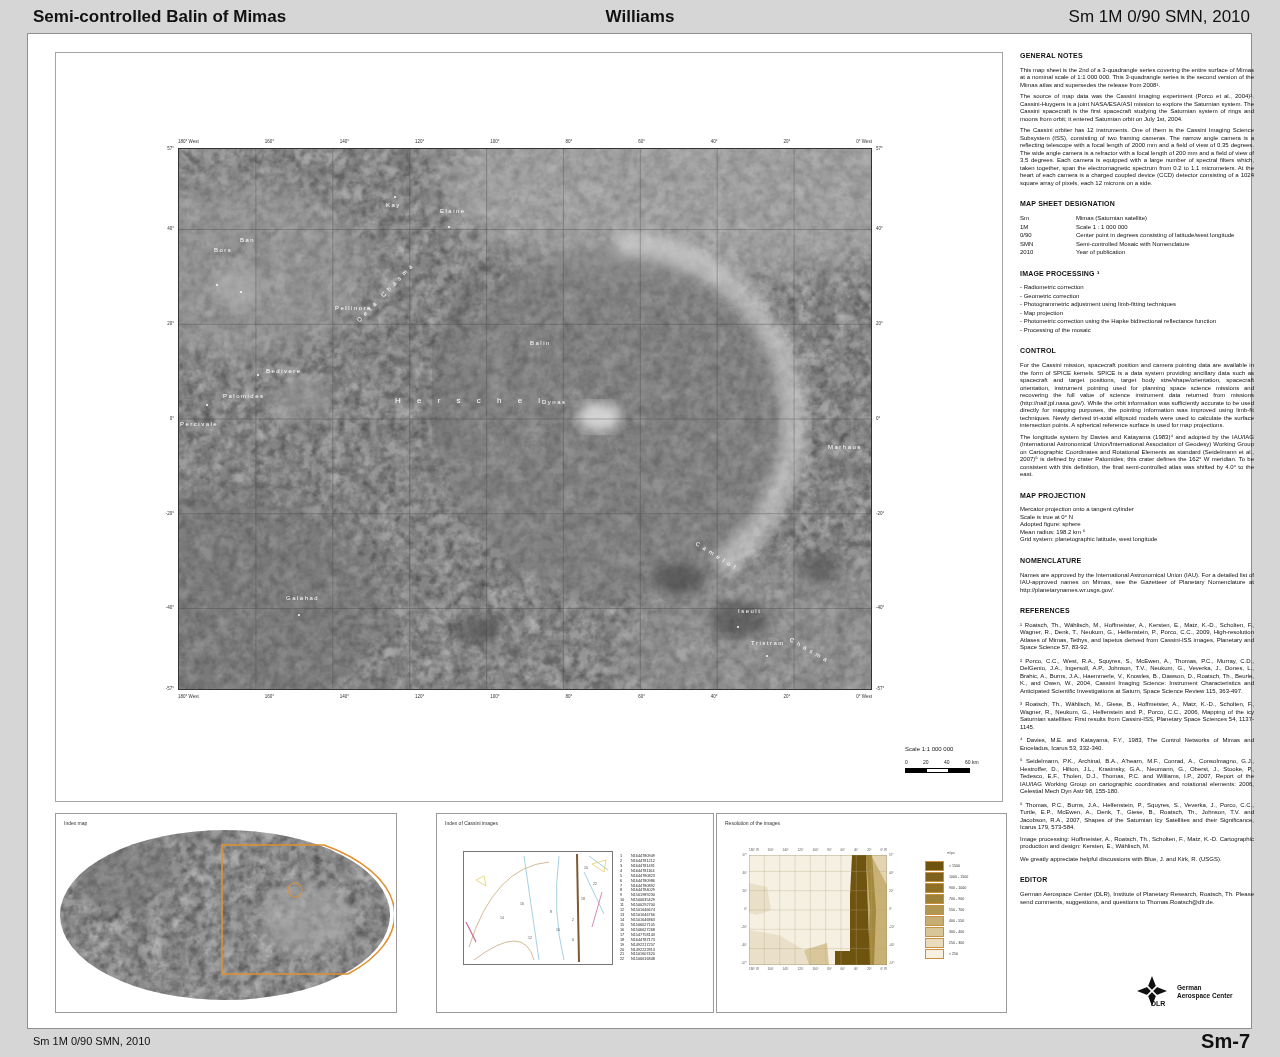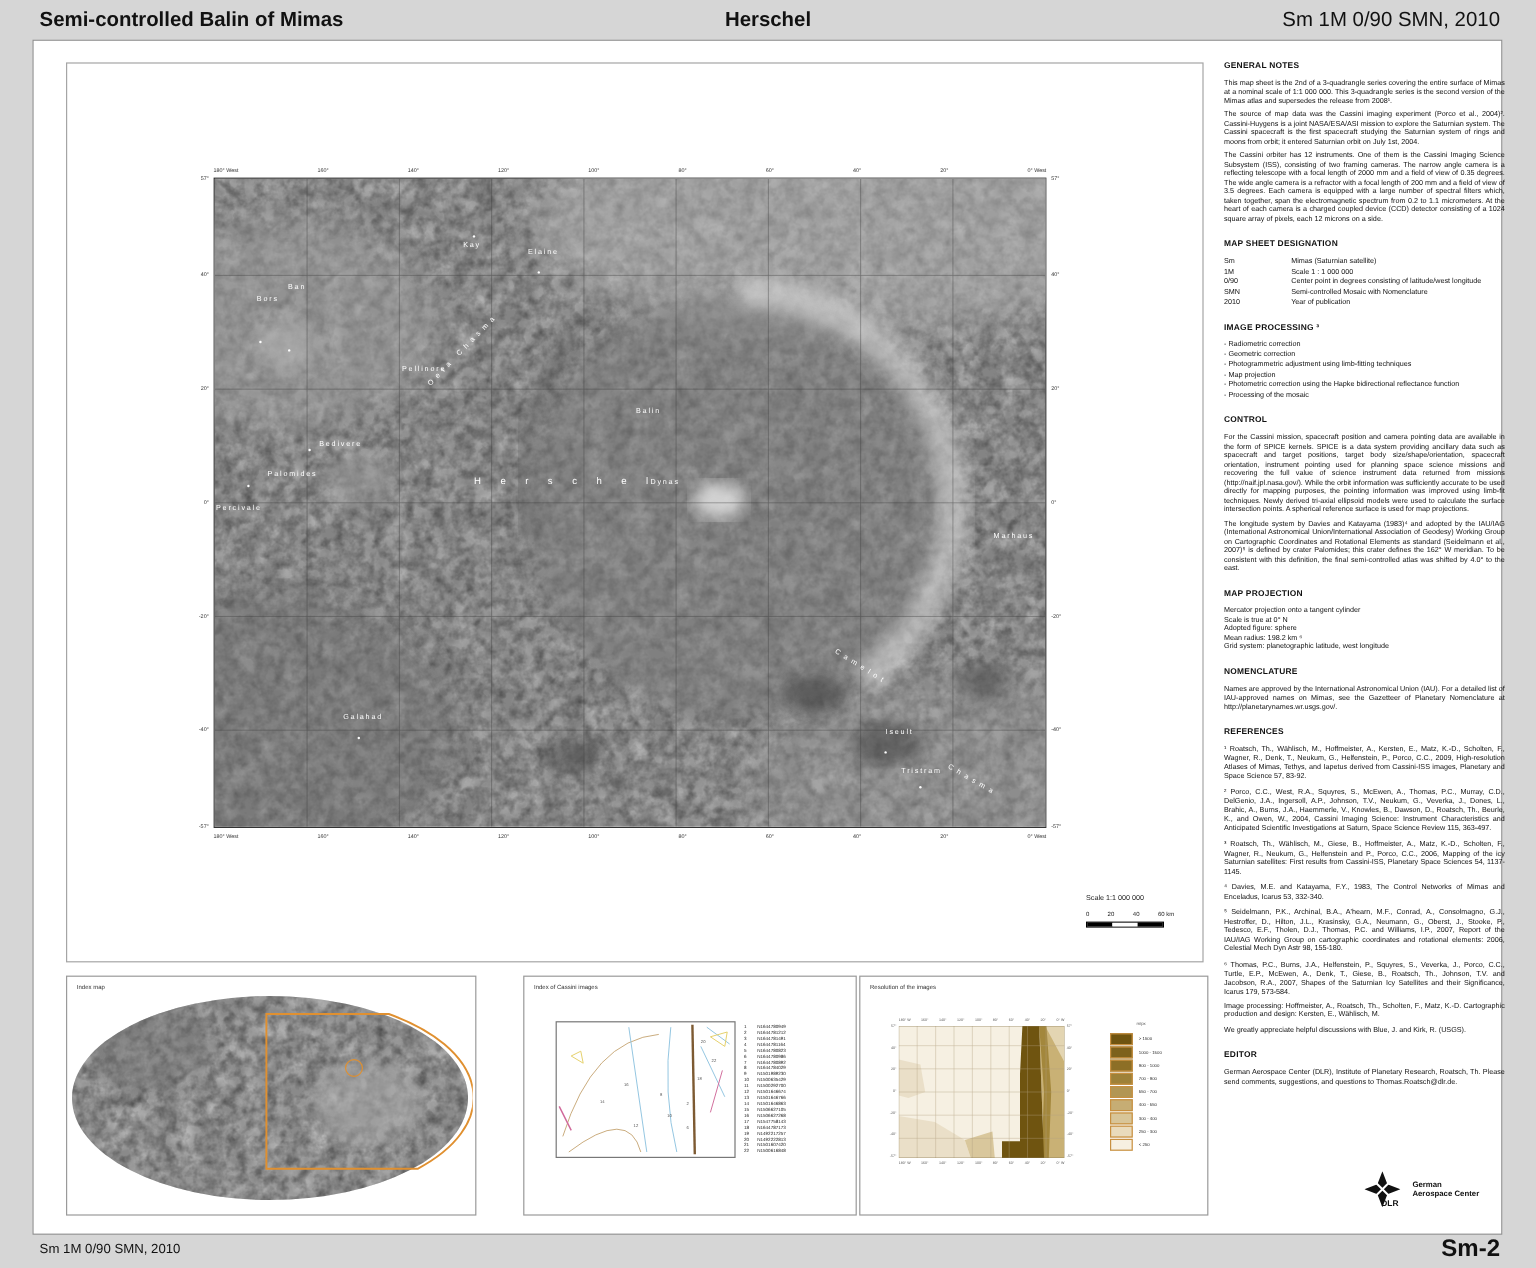--- a/index.html
+++ b/index.html
@@ -71,21 +71,21 @@
   .ftr-desig{position:absolute;left:33px;top:1035px;font-size:11px;color:#111;}
   .ftr-sheet{position:absolute;right:30px;top:1030px;font-size:20px;font-weight:bold;color:#111;}
 </style>
 </head>
 <body>
 
 <div class="page">
 
   <div class="hdr">
     <div class="hdr-title">Semi-controlled Balin of Mimas</div>
-    <div class="hdr-feature">Herschel</div>
+    <div class="hdr-feature">Williams</div>
     <div class="hdr-desig">Sm 1M 0/90 SMN, 2010</div>
   </div>
 
   <div class="sheet">
 
     <div class="mapbox">
 
       <div class="lonrow" style="top:86px;">
 
       <span>180° West</span>
@@ -582,15 +582,15 @@
       <span class="dlr-abbr">DLR</span>
       <div class="dlr-name">
         <div>German</div>
         <div>Aerospace Center</div>
       </div>
     </div>
 
   </div>
 
   <div class="ftr-desig">Sm 1M 0/90 SMN, 2010</div>
-  <div class="ftr-sheet">Sm-2</div>
+  <div class="ftr-sheet">Sm-7</div>
 
 </div>
 
 </body></html>

